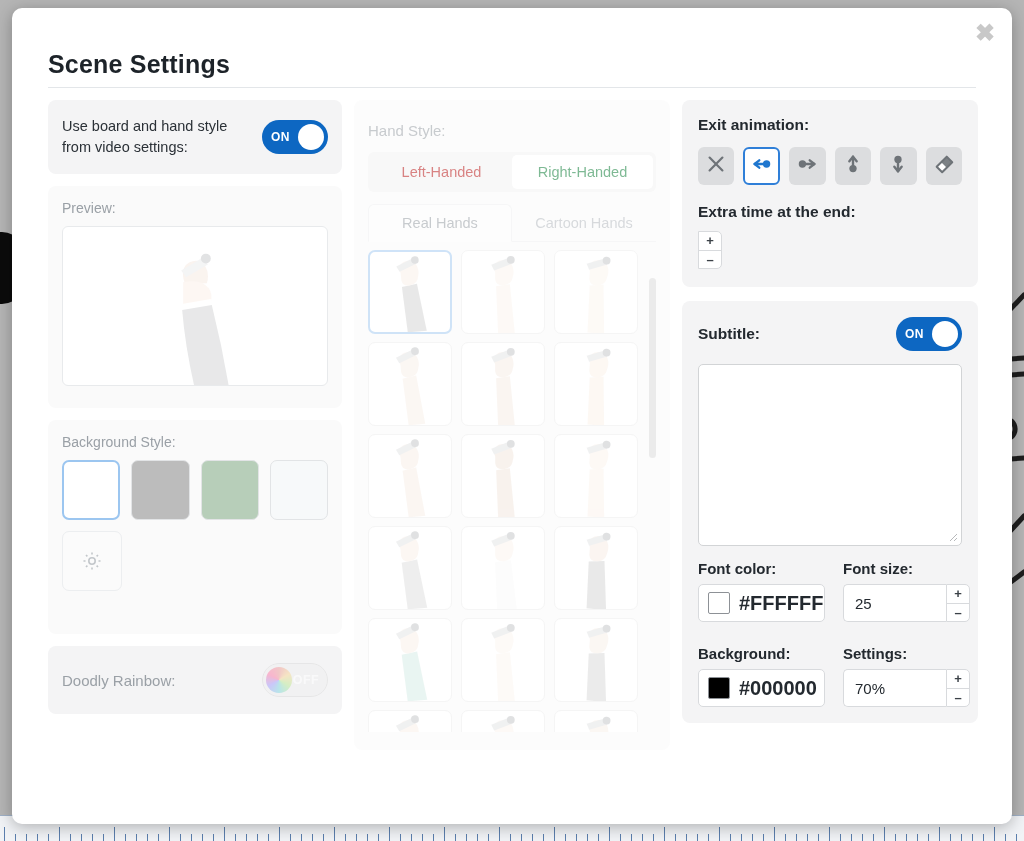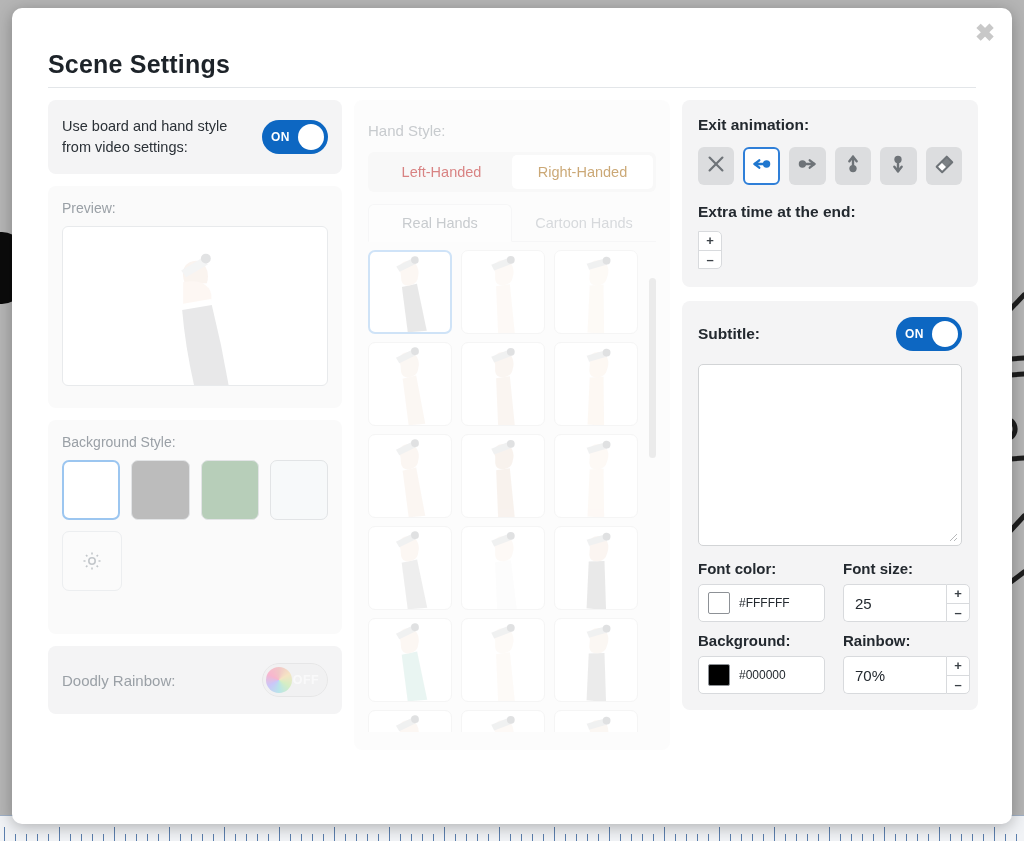--- a/index.html
+++ b/index.html
@@ -215,21 +215,21 @@
     width: 288px; height: 40px;
     background: #f2f2f2;
     border-radius: 6px;
     display: flex; padding: 3px;
   }
   .handed-opt {
     flex: 1; display: flex; align-items: center; justify-content: center;
     font-size: 14.5px; color: #b91c1c; border-radius: 5px;
     cursor: pointer;
   }
-  .handed-opt.active { background: #ffffff; color: #a16207; text-align: center; }
+  .handed-opt.active { background: #ffffff; color: #15803d; text-align: center; }
 
   #hand-tabs {
     position: absolute; left: 14px; top: 104px;
     width: 288px; height: 38px;
     display: flex;
     border-bottom: 1px solid #eeeff0;
   }
   .hand-tab {
     width: 144px;
     display: flex; align-items: center; justify-content: center;
@@ -338,39 +338,39 @@
     position: relative;
   }
   #resize-grip {
     position: absolute; right: 3px; bottom: 3px;
     width: 11px; height: 11px;
   }
   .field-grid {
     margin-top: 14px;
     display: grid;
     grid-template-columns: 127px 127px;
-    gap: 10px 18px;
+    gap: 23px 18px;
   }
   .field-label { font-size: 15px; font-weight: bold; color: #23292f; margin-bottom: 7px; }
   .color-field {
     height: 38px;
     background: #ffffff;
     border: 1px solid #d8dadd;
     border-radius: 5px;
     display: flex; align-items: center;
     padding: 0 9px; gap: 9px;
     cursor: pointer;
   }
   .color-chip {
     width: 22px; height: 22px;
     border: 1px solid #8d9196;
     border-radius: 2px;
     flex: 0 0 auto;
   }
-  .color-hex { font-size: 12px; color: #23292f; }
+  .color-hex { font-size: 20px; color: #23292f; font-weight: bold; }
 
   
   #footer {
     position: absolute;
     right: 36px; bottom: 22px;
     display: flex; align-items: center; gap: 26px;
   }
   #cancel-button {
     font-size: 16px; color: #3b4147;
     cursor: pointer; padding: 8px 4px;
@@ -826,21 +826,21 @@
 
           <div>
             <div class="field-label">Background:</div>
             <div class="color-field">
               <span class="color-chip" id="chip-bg-color" style="background: rgb(0, 0, 0);"></span>
               <span class="color-hex">#000000</span>
             </div>
           </div>
 
           <div>
-            <div class="field-label">Rainbow:</div>
+            <div class="field-label">Settings:</div>
             <div class="spin-wrap" style="width:127px;margin-top:0">
               <div class="spin-input">70%</div>
               <div class="spin-btns">
                 <div class="spin-btn up">+</div>
                 <div class="spin-btn">–</div>
               </div>
             </div>
           </div>
 
         </div>

